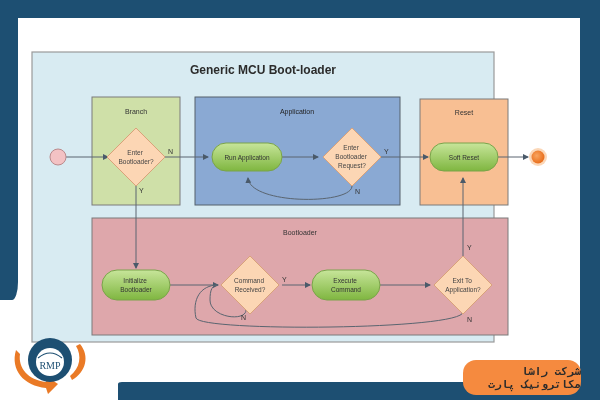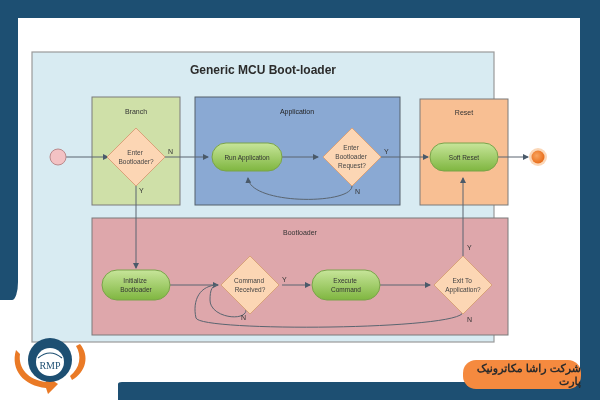--- a/index.html
+++ b/index.html
@@ -3,21 +3,21 @@
 <meta charset="utf-8">
 <style>
   html,body{margin:0;padding:0;}
   body{width:600px;height:400px;position:relative;overflow:hidden;background:#ffffff;font-family:"Liberation Sans",sans-serif;}
   .frame-top{position:absolute;left:0;top:0;width:600px;height:18px;background:#1d4f72;}
   .frame-right{position:absolute;left:580px;top:0;width:20px;height:400px;background:#1d4f72;}
   .frame-left{position:absolute;left:0;top:0;width:18px;height:300px;background:#1d4f72;border-bottom-right-radius:6px 18px;}
   .frame-bottom{position:absolute;left:118px;top:382px;width:482px;height:18px;background:#1d4f72;border-top-left-radius:4px 2px;}
   svg.diagram{position:absolute;left:0;top:0;}
   .logo{position:absolute;left:10px;top:330px;width:82px;height:66px;}
-  .company-badge{position:absolute;left:463px;top:360px;width:118px;height:29px;background:#f58a3f;border-radius:13px;color:#2b2b2b;font-size:11px;font-weight:bold;display:flex;align-items:center;justify-content:center;direction:rtl;font-family:Liberation Sans, sans-serif;}
+  .company-badge{position:absolute;left:463px;top:360px;width:118px;height:35px;background:#f58a3f;border-radius:13px;color:#2b2b2b;font-size:11px;font-weight:bold;display:flex;align-items:center;justify-content:center;direction:rtl;font-family:Liberation Mono, monospace;}
   .lbl{font-family:"Liberation Sans",sans-serif;}
 </style>
 </head>
 <body>
 
 <div class="frame-top"></div>
 <div class="frame-right"></div>
 <div class="frame-left"></div>
 <div class="frame-bottom"></div>
 

